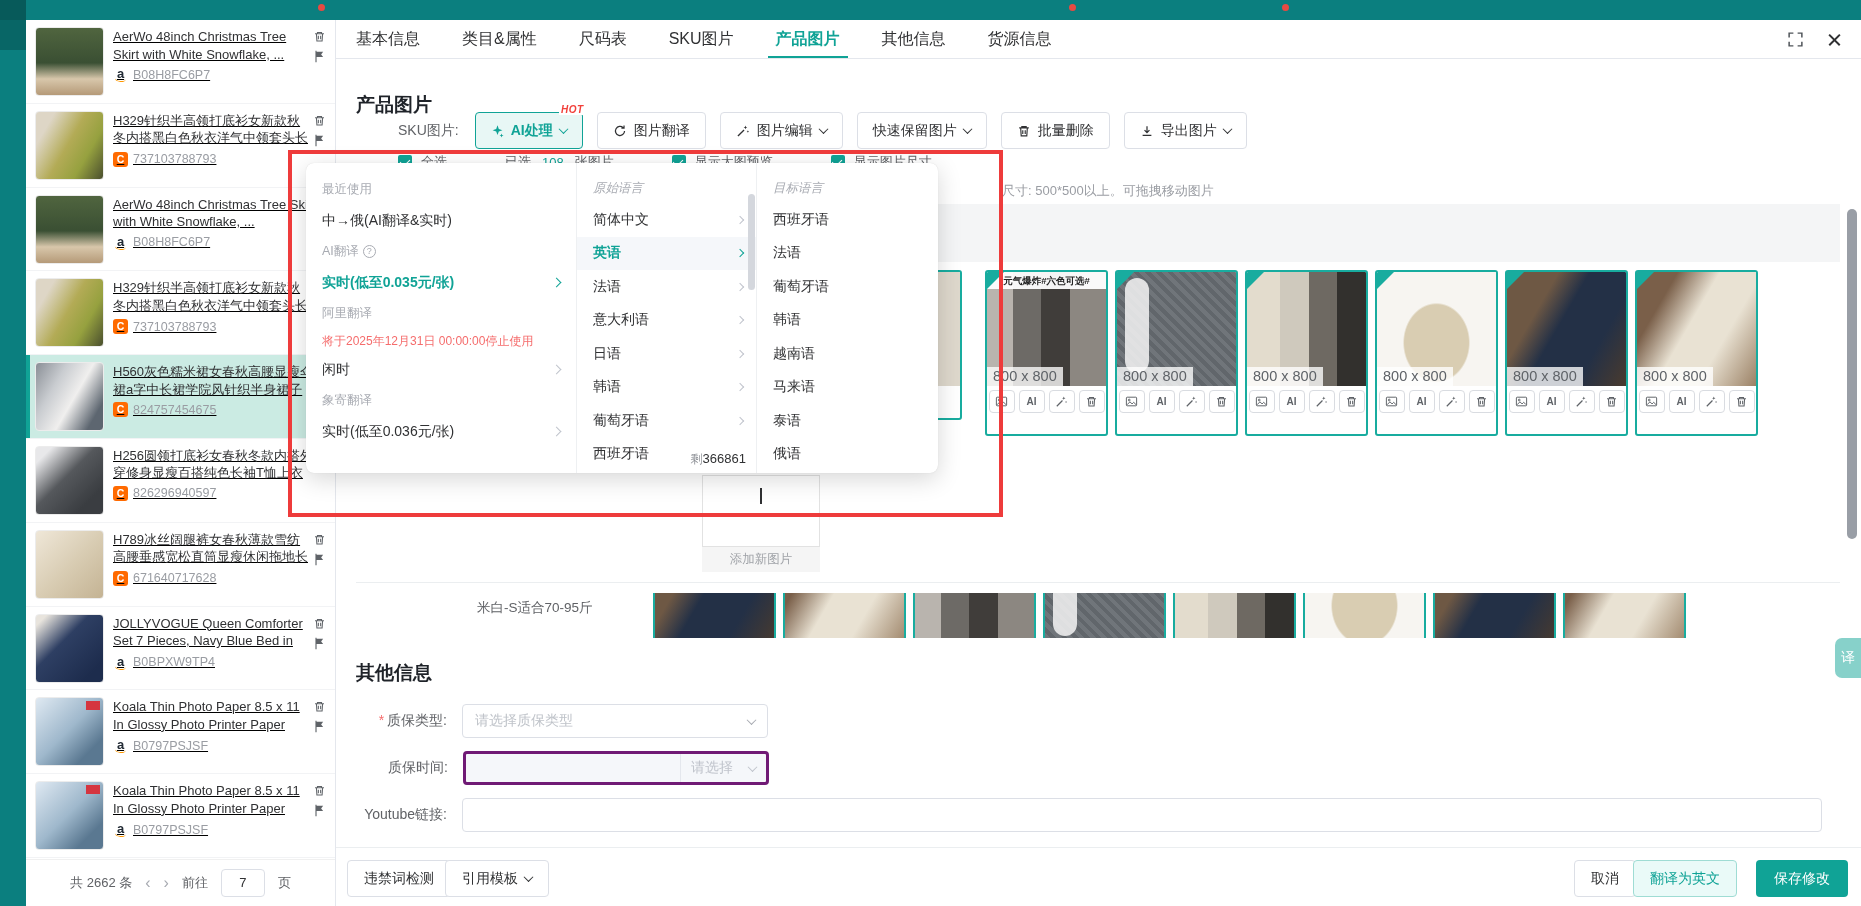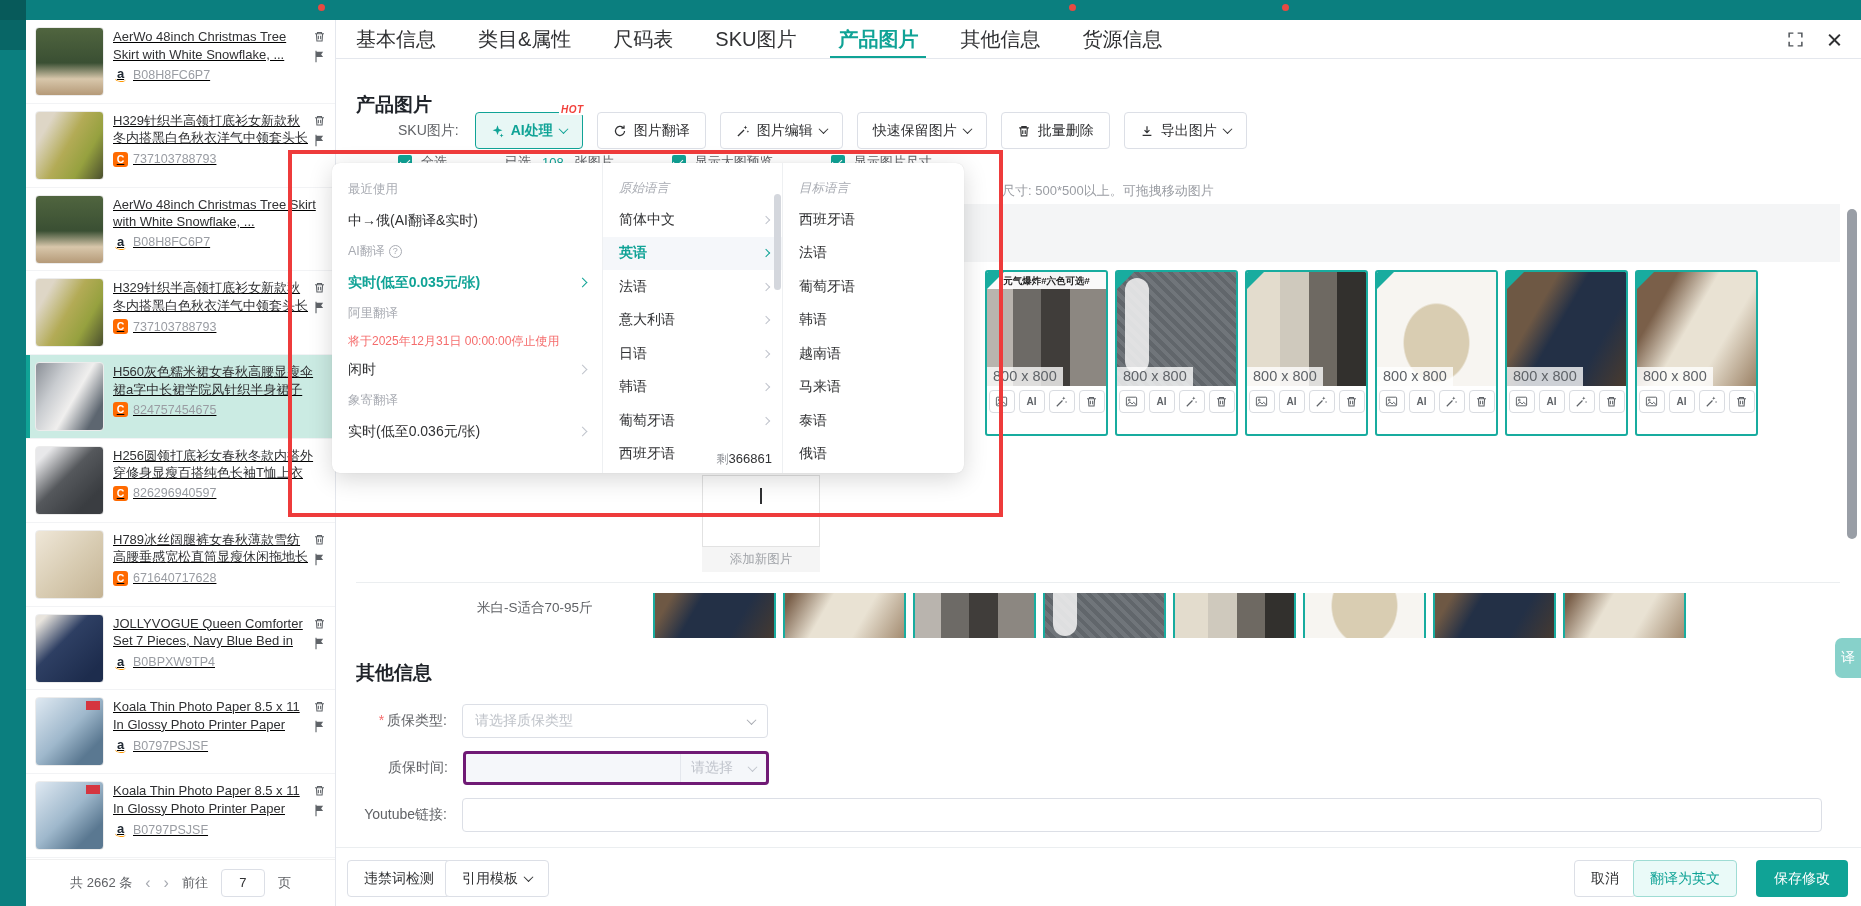--- a/index.html
+++ b/index.html
@@ -42,21 +42,21 @@
   .th-skirt { background:linear-gradient(120deg,#8A8F96 0%,#C9CCD0 30%,#F0EFEE 55%,#5D6670 85%); }
   .th-darktop { background:linear-gradient(135deg,#E8E8EA 12%,#55585C 45%,#3A3D41 80%); }
   .th-cream { background:linear-gradient(135deg,#EFE7D8 0%,#D9CDB4 50%,#C4B393 100%); }
   .th-navy  { background:linear-gradient(135deg,#E8E4DD 8%,#2E3F63 40%,#1D2C4D 85%); }
   .th-paper { position:relative; background:linear-gradient(135deg,#DFE9F2 0%,#9FB8CC 48%,#5A7891 80%); }
   .th-paper::after { content:""; position:absolute; right:3px; top:3px; width:14px; height:9px; background:#D5353F; }
 
   
   .modal { position:absolute; left:336px; top:20px; width:1525px; height:886px; background:#fff; z-index:6; }
   .tabsbar { position:relative; height:39px; border-bottom:1px solid #E4E7ED; display:flex; align-items:center; gap:42px; padding-left:20px; }
-  .tab { font-size:20px; color:#303133; cursor:pointer; position:relative; height:100%; display:flex; align-items:center; }
+  .tab { font-size:16px; color:#303133; cursor:pointer; position:relative; height:100%; display:flex; align-items:center; }
   .tab.active { color:#10A396; font-weight:bold; }
   .tab.active::after { content:""; position:absolute; left:-8px; right:-8px; bottom:0; height:2.5px; background:#10A396; }
   .winbtns { position:absolute; right:18px; top:0; height:39px; display:flex; align-items:center; gap:22px; color:#4E5358; }
   .winbtns .wb { width:17px; height:17px; cursor:pointer; }
   .winbtns svg { width:17px; height:17px; }
   .x-icon { position:relative; width:17px; height:17px; cursor:pointer; }
   .x-icon::before,.x-icon::after { content:""; position:absolute; left:1px; top:7.5px; width:15px; height:1.8px; background:#303133; }
   .x-icon::before { transform:rotate(45deg); } .x-icon::after { transform:rotate(-45deg); }
 
   .sec-title { position:absolute; left:20px; top:72px; font-size:19px; font-weight:bold; color:#1F2329; }
@@ -124,21 +124,21 @@
   
   .fdiv { position:absolute; left:0; top:827px; width:1525px; height:1px; background:#EBEEF0; }
   .fbtn { position:absolute; top:840px; height:37px; }
   .btn-plain { border:1px solid #DCDFE6; border-radius:4px; background:#fff; font-size:14px; color:#303133; height:37px; padding:0 16px; display:inline-flex; align-items:center; gap:7px; cursor:pointer; }
   .btn-lite { border:1px solid #9FDCD4; border-radius:4px; background:#EAFAF8; color:#10A396; font-size:14px; height:37px; padding:0 16px; display:inline-flex; align-items:center; cursor:pointer; }
   .btn-solid { border:none; border-radius:4px; background:#10A396; color:#fff; font-size:14px; height:37px; padding:0 18px; display:inline-flex; align-items:center; cursor:pointer; }
 
   .mscroll { position:absolute; right:4px; top:189px; width:10px; height:330px; background:#999EA6; border-radius:5px; }
 
   
-  .dd { position:absolute; left:306px; top:163px; width:632px; height:310px; background:#fff; border-radius:8px; box-shadow:0 6px 24px rgba(0,0,0,.16), 0 0 1px rgba(0,0,0,.15); z-index:50; display:flex; overflow:hidden;margin-left:26px; }
+  .dd { position:absolute; left:306px; top:163px; width:632px; height:310px; background:#fff; border-radius:8px; box-shadow:0 6px 24px rgba(0,0,0,.16), 0 0 1px rgba(0,0,0,.15); z-index:50; display:flex; overflow:hidden; }
   .dd-c1 { width:270px; padding:11px 16px; }
   .dd-label { font-size:12.5px; color:#A8ABB2; height:31px; line-height:31px; display:flex; align-items:center; gap:4px; }
   .dd-item { font-size:14px; color:#303133; height:31px; display:flex; align-items:center; justify-content:space-between; cursor:pointer; }
   .dd-item .chev-r { color:#C0C4CC; }
   .dd-teal { color:#10A396; font-weight:bold; }
   .dd-teal .chev-r { color:#10A396; }
   .dd-warn { font-size:12px; color:#F56C6C; height:25px; line-height:25px; white-space:nowrap; }
   .info-i { width:13px; height:13px; border:1px solid #A8ABB2; border-radius:50%; font-size:9px; line-height:11px; text-align:center; color:#A8ABB2; }
   .dd-c2 { width:180px; border-left:1px solid #EEF0F2; padding-top:11px; position:relative; }
   .dd-c3 { flex:1; border-left:1px solid #EEF0F2; padding-top:11px; }

